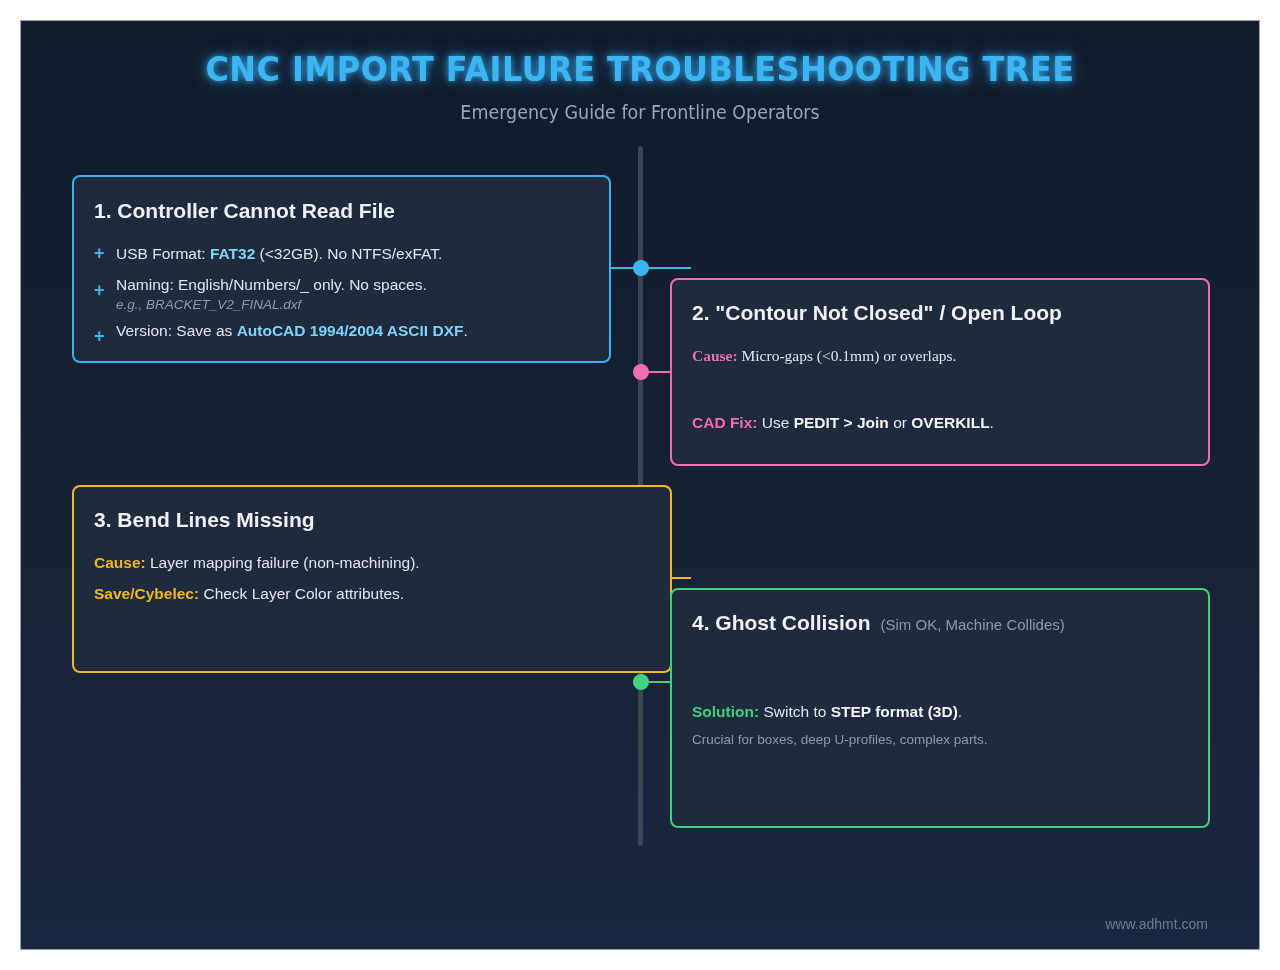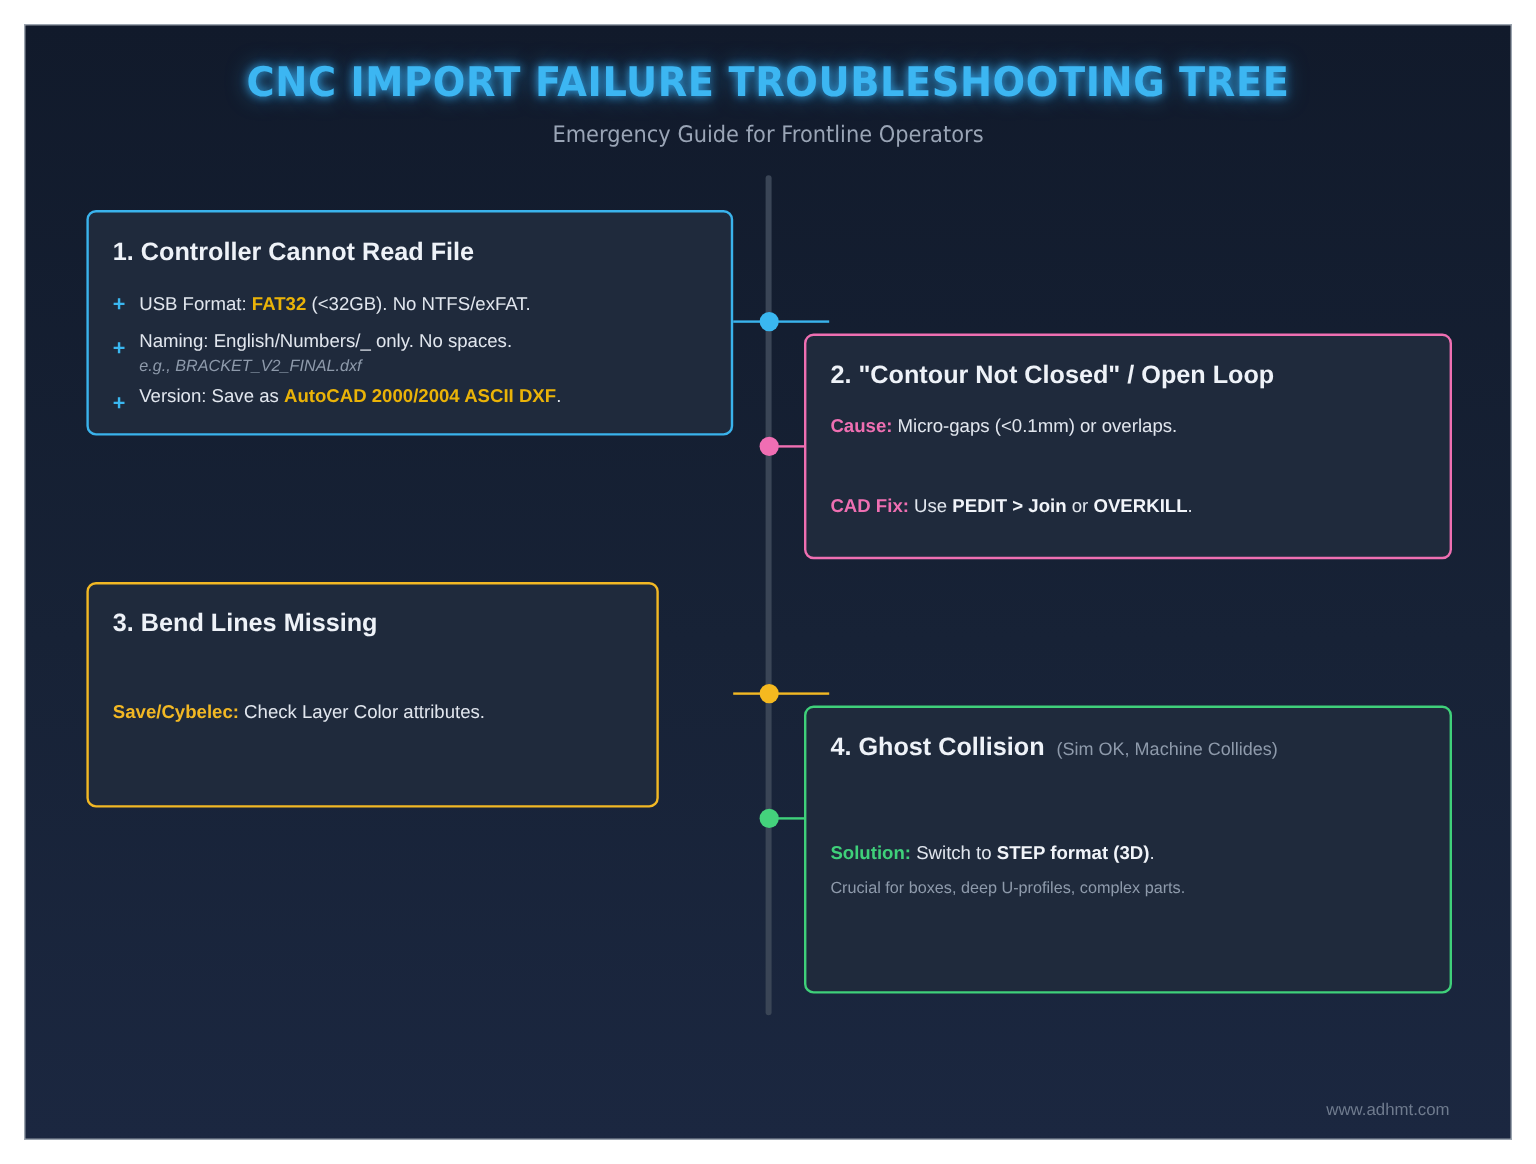--- a/index.html
+++ b/index.html
@@ -39,39 +39,39 @@
       position: absolute; background: #1f2a3c; border: 2px solid; border-radius: 8px;
       color: #e6ebf3;
     }
     .card h2 {
       font-size: 21px; font-weight: bold; color: #eef2f8; white-space: nowrap;
     }
     .card .sub-note { font-size: 15px; font-weight: normal; color: #8e9aab; margin-left: 10px; }
     .line { font-size: 15.5px; color: #e1e6ee; white-space: nowrap; }
     .lbl { font-weight: bold; }
     .strong { font-weight: bold; color: #f1f4f9; }
-    .hl-blue { font-weight: bold; color: #eab308; }
+    .hl-blue { font-weight: bold; color: #7dd3fc; }
     .small-note { font-size: 13.5px; color: #8e9aab; }
 
     
     .c1 { left: 51px; top: 154px; width: 539px; height: 188px; border-color: #3ab3ec; padding-left: 32px; }
     .c1 h2 { position: absolute; left: 20px; top: 22px; }
     .c1 .item { position: absolute; left: 20px; }
     .plus { position: absolute; left: 0; color: #3ab7f0; font-weight: bold; font-size: 18px; }
     .c1 .item .line { position: absolute; left: 22px; top: 0; }
     .c1 .eg { position: absolute; left: 22px; top: 21px; font-size: 13.5px; font-style: italic; color: #8e9aab; white-space: nowrap; text-align: right; }
 
     
     .c2 { left: 649px; top: 257px; width: 540px; height: 188px; border-color: #ef6fb2; }
     .c2 h2 { position: absolute; left: 20px; top: 21px; }
     .c2 .line { position: absolute; left: 20px; }
     .c2 .lbl { color: #ef6fb2; }
 
     
-    .c3 { left: 51px; top: 464px; width: 477px; height: 188px; border-color: #f2b824; }
+    .c3 { left: 51px; top: 464px; width: 600px; height: 188px; border-color: #f2b824; }
     .c3 h2 { position: absolute; left: 20px; top: 21px; }
     .c3 .line { position: absolute; left: 20px; }
     .c3 .lbl { color: #f2b824; }
 
     
     .c4 { left: 649px; top: 567px; width: 540px; height: 240px; border-color: #3fd07a; }
     .c4 h2 { position: absolute; left: 20px; top: 21px; }
     .c4 .line, .c4 .small-note { position: absolute; left: 20px; white-space: nowrap; }
     .c4 .lbl { color: #3fd07a; }
 
@@ -113,37 +113,40 @@
 
     <div class="item" style="top:99px;">
       <span class="plus" style="top:4px;">+</span>
       <span class="line">Naming: English/Numbers/_ only. No spaces.</span>
       <span class="eg">e.g., BRACKET_V2_FINAL.dxf</span>
     </div>
 
     <div class="item" style="top:145px;">
       <span class="plus" style="top:4px;">+</span>
       <span class="line">
-        <span>Version: Save as </span><span class="hl-blue">AutoCAD 2000/2004 ASCII DXF</span><span>.</span>
+        <span>Version: Save as </span><span class="hl-blue">AutoCAD 1994/2004 ASCII DXF</span><span>.</span>
       </span>
     </div>
   </div>
 
   <div class="card c2">
     <h2>2. "Contour Not Closed" / Open Loop</h2>
-    <div class="line" style="top:67px;">
+    <div class="line" style="top:67px;font-family:Liberation Serif, serif;">
       <span class="lbl">Cause:</span><span> Micro-gaps (&lt;0.1mm) or overlaps.</span>
     </div>
     <div class="line" style="top:134px;">
       <span class="lbl">CAD Fix:</span><span> Use </span><span class="strong">PEDIT &gt; Join</span><span> or </span><span class="strong">OVERKILL</span><span>.</span>
     </div>
   </div>
 
   <div class="card c3">
     <h2>3. Bend Lines Missing</h2>
+    <div class="line" style="top:67px;">
+      <span class="lbl">Cause:</span><span> Layer mapping failure (non-machining).</span>
+    </div>
     <div class="line" style="top:98px;">
       <span class="lbl">Save/Cybelec:</span><span> Check Layer Color attributes.</span>
     </div>
   </div>
 
   <div class="card c4">
     <h2>
       <span>4. Ghost Collision</span><span class="sub-note">(Sim OK, Machine Collides)</span>
     </h2>
     <div class="line" style="top:113px;">

